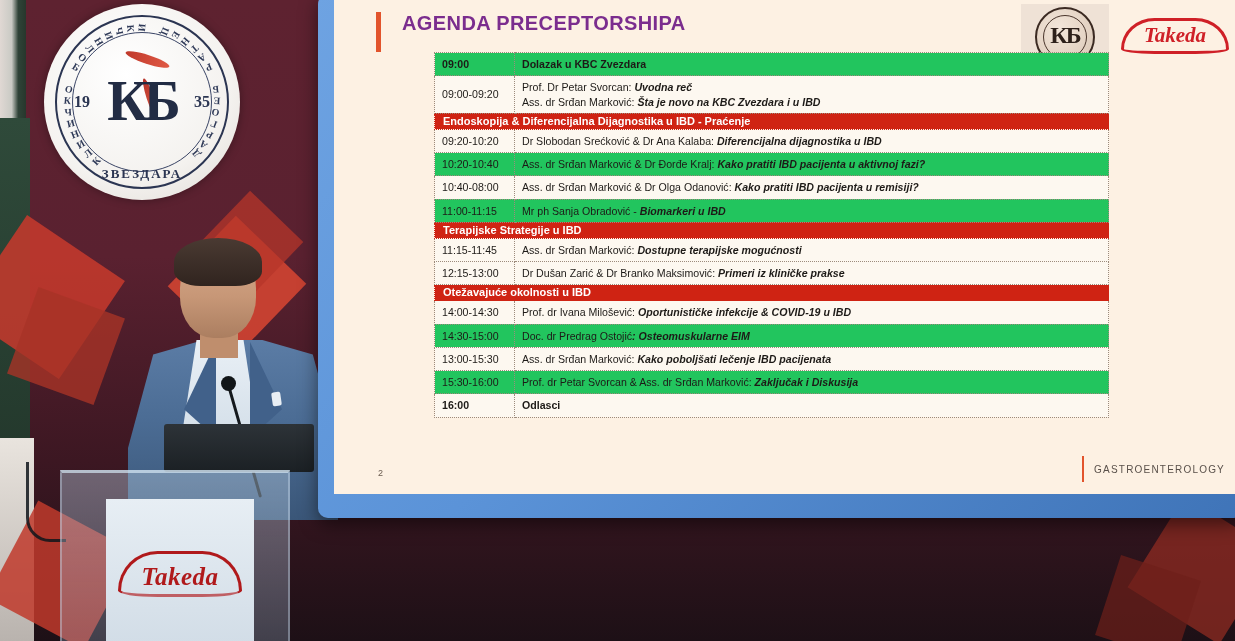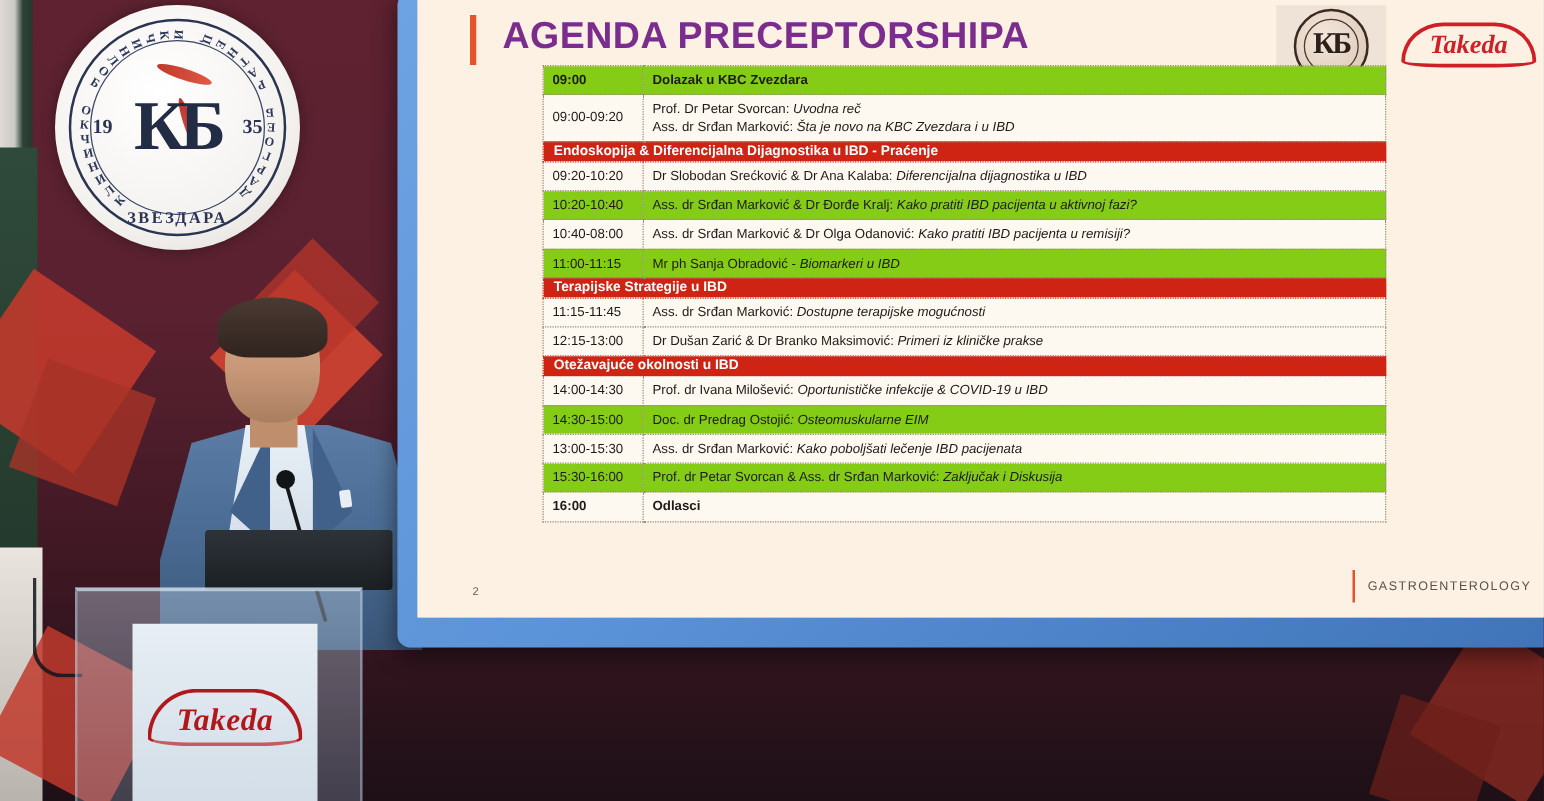--- a/index.html
+++ b/index.html
@@ -174,21 +174,21 @@
   }
   .slide-inner { position:absolute; inset:0; background:#fdf1e3; }
 
   
   .title-bar {
     position:absolute; left:42px; top:18px; width:5px; height:40px;
     background:#e2542c;
   }
   .slide-title {
     position:absolute; left:68px; top:18px;
-    font-size:30px; font-weight:bold; color:#7b2d8e;
+    font-size:20px; font-weight:bold; color:#7b2d8e;
     letter-spacing:.4px; white-space:nowrap;
   }
 
   
   .logo-hosp {
     position:absolute; right:134px; top:10px; width:88px; height:66px;
     background:#efe2d6;
     display:flex; align-items:center; justify-content:center;
   }
   .logo-hosp-circle {
@@ -223,28 +223,28 @@
     position:absolute; left:100px; top:58px; width:675px;
     border-collapse:collapse; table-layout:fixed;
   }
   .agenda td {
     border:1px dotted #9d8b7c;
     font-size:10.6px; color:#1d1a17;
     padding:4px 7px; vertical-align:middle;
     line-height:1.35;
   }
   .col-time { width:80px; white-space:nowrap; }
-  .row-a td { background:#84cc16; }
+  .row-a td { background:#22c55e; }
   .row-b td { background:#fdf8f0; }
   .row-head td {
     background:#cf2313; color:#ffffff; font-weight:bold;
     font-size:11px; padding:0 8px; border-color:#cf2313;
   }
   .bold { font-weight:bold; }
-  .bi { font-weight:normal; font-style:italic;margin-top:30px; }
+  .bi { font-weight:bold; font-style:italic;margin-top:30px; }
   .line { display:block; }
 
   
   .slide-num {
     position:absolute; left:44px; bottom:16px;
     font-size:9px; color:#6a5c50;
   }
   .footer-right {
     position:absolute; right:18px; bottom:12px;
     display:flex; align-items:center; gap:10px;

